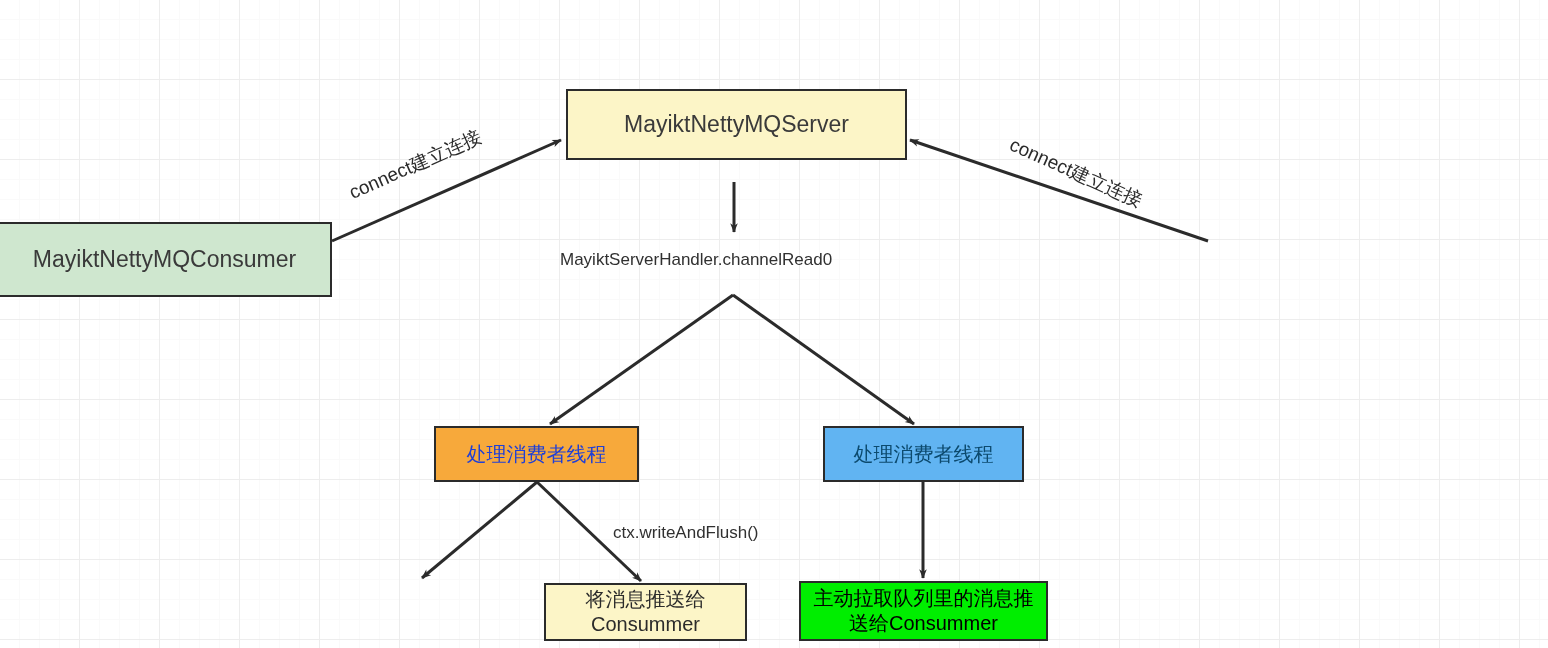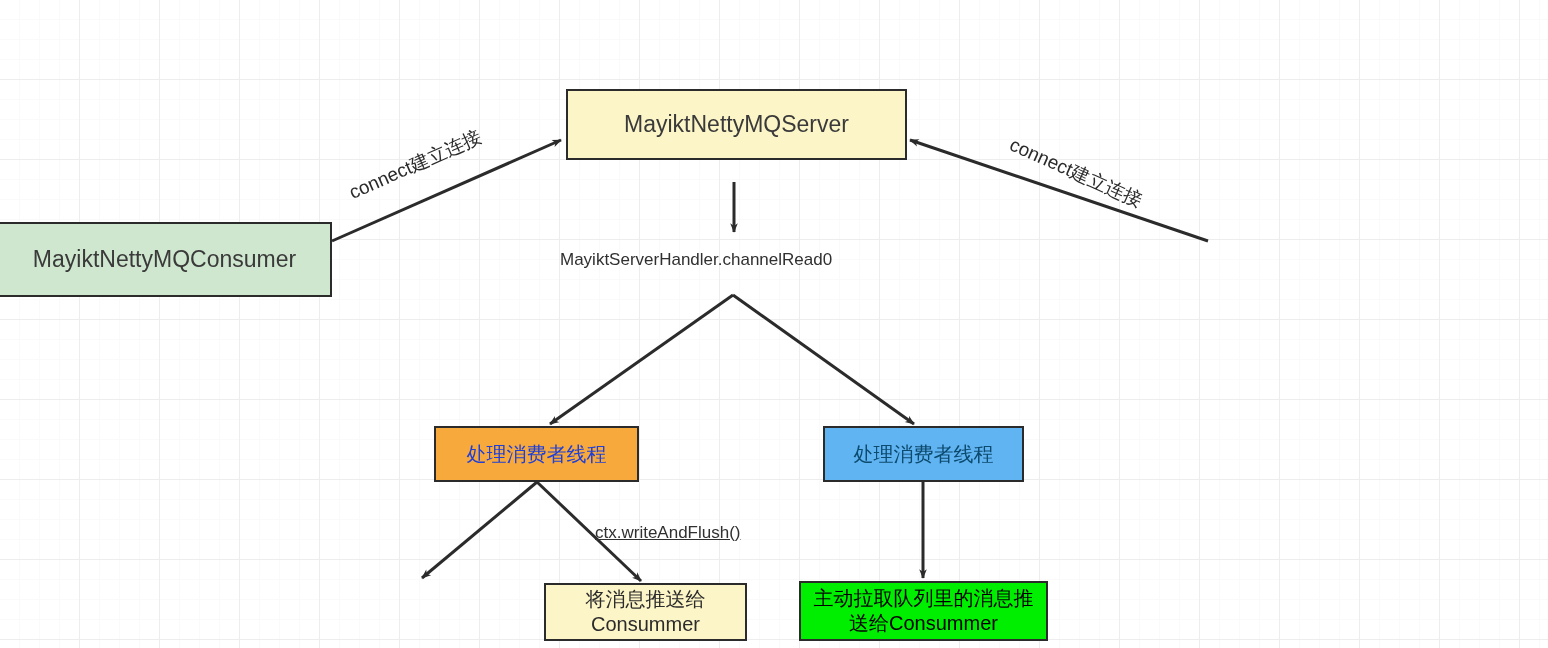--- a/index.html
+++ b/index.html
@@ -124,15 +124,15 @@
   </div>
 
   <div class="lbl lbl-plain" style="left:560px; top:250px;">MayiktServerHandler.channelRead0</div>
 
   <div class="lbl lbl-rot" style="left:345px; top:182px; transform: rotate(-24deg);">connect建立连接</div>
 
   <div class="lbl lbl-rot" style="left:1016px; top:132px; transform: rotate(24deg);">connect建立连接</div>
 
 
 
-  <div class="lbl lbl-plain" style="left:595px; top:523px;text-decoration:underline;">ctx.writeAndFlush()</div>
+  <div class="lbl lbl-plain" style="left:613px; top:523px;">ctx.writeAndFlush()</div>
 
 </div>
 
 </body></html>

